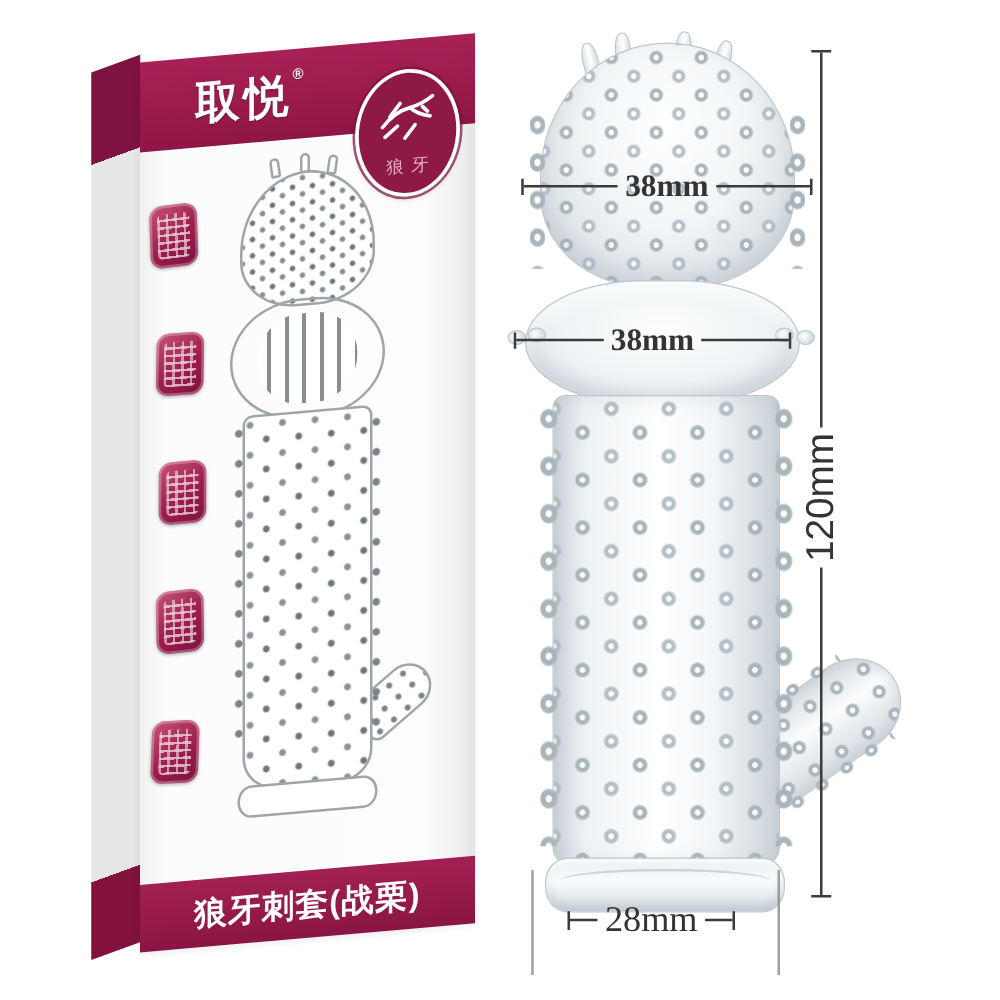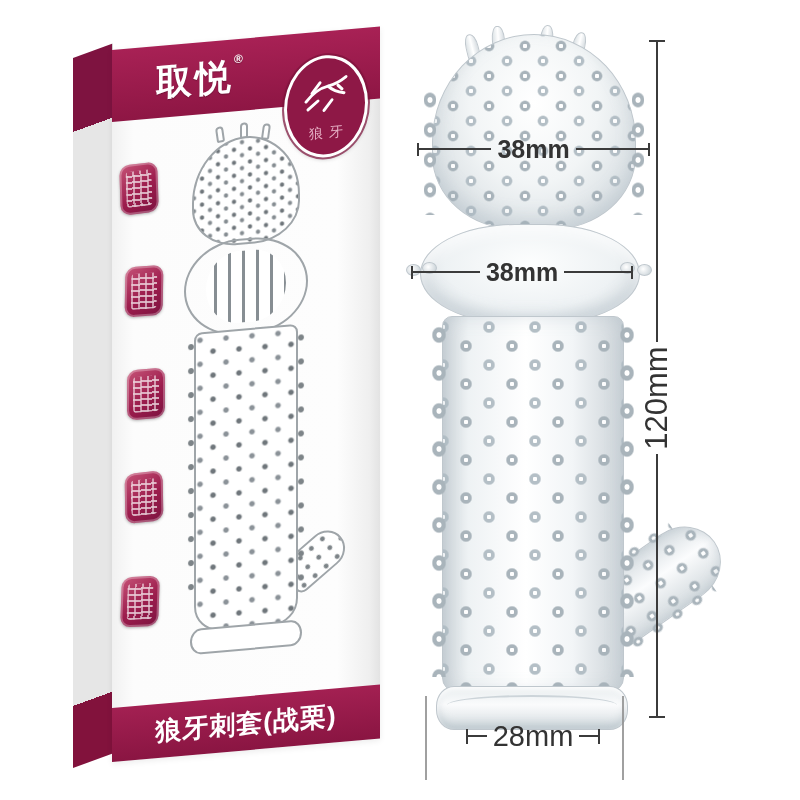--- a/index.html
+++ b/index.html
@@ -128,21 +128,21 @@
     box-shadow:inset 0 3px 5px rgba(255,255,255,.9),inset 0 -5px 8px rgba(160,175,185,.45);}
   .p-base::before{content:"";position:absolute;left:10px;right:10px;top:8px;height:18px;
     border-radius:50%;border-top:2px solid #ccd4d9;}
 
   
   .dim{position:absolute;z-index:6;color:#333;}
   .dim-row{display:flex;align-items:center;height:28px;}
   .tick-v{width:2px;background:var(--dim-line);height:13px;flex:0 0 auto;}
   .tick-v.tall{height:15px;}
   .dline{height:2px;background:var(--dim-line);flex:1 1 auto;}
-  .dlabel{font-size:25px;font-weight:600;margin:0 6px;white-space:nowrap;line-height:1;}
+  .dlabel{font-size:25px;font-weight:600;margin:0 6px;white-space:nowrap;line-height:1;font-family:Liberation Serif, serif;}
   .dlabel.lg{font-size:29px;font-weight:500;}
   .dim-col{display:flex;flex-direction:column;align-items:center;}
   .tick-h{height:2px;width:16px;background:var(--dim-line);flex:0 0 auto;}
   .vline1{width:2px;height:300px;background:var(--dim-line);}
   .vline2{width:2px;flex:1 1 auto;background:var(--dim-line);}
   .vlabel-wrap{height:112px;width:20px;display:flex;align-items:center;justify-content:center;}
   .vlabel{transform:rotate(-90deg);font-size:31px;font-weight:500;white-space:nowrap;color:#333;}
   .ext-line{position:absolute;width:2px;background:#8f8f8f;opacity:.85;z-index:5;}
 </style>
 </head>
@@ -240,21 +240,21 @@
     <div class="vlabel-wrap">
       <div class="vlabel">120mm</div>
     </div>
     <div class="vline2"></div>
     <div class="tick-h"></div>
   </div>
 
   <div class="ext-line" style="left:425px;top:696px;height:84px"></div>
   <div class="ext-line" style="left:622px;top:696px;height:84px"></div>
 
-  <div class="dim dim-row" style="left:466px;top:722px;width:134px">
+  <div class="dim dim-row" style="left:454px;top:722px;width:134px">
     <div class="tick-v tall"></div>
     <div class="dline"></div>
     <div class="dlabel lg">28mm</div>
     <div class="dline"></div>
     <div class="tick-v tall"></div>
   </div>
 
 
 </div>
 

